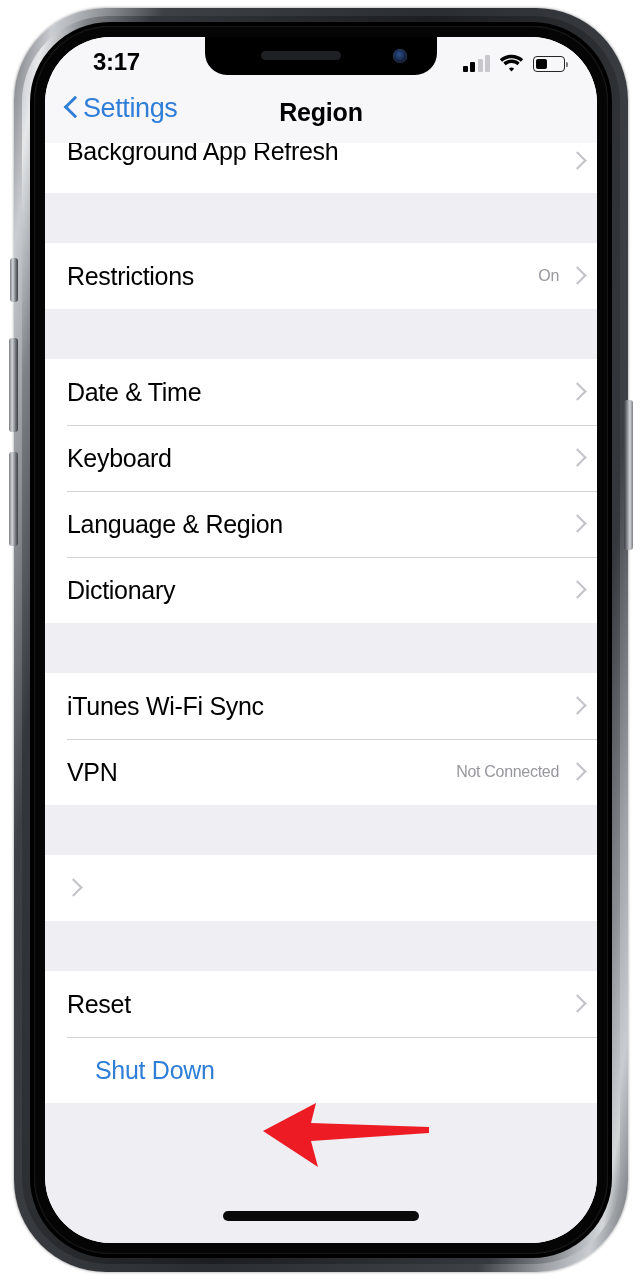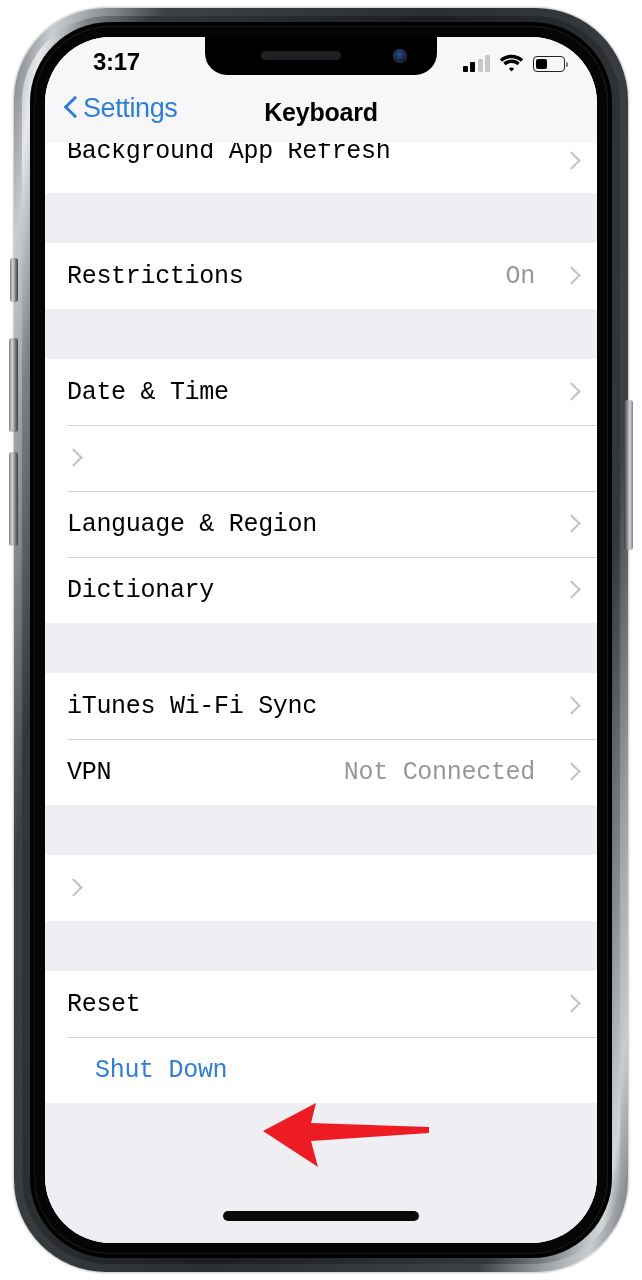--- a/index.html
+++ b/index.html
@@ -241,45 +241,44 @@
   .group { background: #ffffff; }
   .gap { height: 50px; background: #eeeef3; }
 
   .row {
     position: relative;
     height: 66px;
     display: flex;
     align-items: center;
     background: #ffffff;
     padding-left: 22px;
-    padding-right: 18px;
+    padding-right: 12px;
     box-sizing: border-box;
     cursor: pointer;
-    font-family: Liberation Mono, monospace;
   }
   .row + .row::before {
     content: "";
     position: absolute;
     left: 22px; right: 0; top: 0;
     height: 1px;
     background: #d3d3d8;
   }
   .row-label {
     font-size: 25px;
     color: #000000;
     letter-spacing: -0.3px;
     flex: 1;
     white-space: nowrap;
   }
   .row-label.blue { color: #2f7ed8; margin-left: 28px; }
   .row-value {
-    font-size: 25px;
+    font-size: 16px;
     color: #97979d;
     letter-spacing: -0.3px;
-    margin-right: 30px;
+    margin-right: 12px;
     white-space: nowrap;
   }
   .row-chevron {
     width: 14px; height: 24px;
     position: relative;
     flex: 0 0 auto;
   }
   .row-chevron::before {
     content: "";
     position: absolute;
@@ -362,21 +361,21 @@
           <div class="cap"></div>
         </div>
       </div>
     </div>
 
     <div class="navbar">
       <div class="nav-back">
         <span class="chev"></span>
         <span class="nav-back-label">Settings</span>
       </div>
-      <div class="nav-title">Keyboard</div>
+      <div class="nav-title">Region</div>
     </div>
 
     <div class="content" id="settings-list">
         <div class="group">
           <div class="row partial">
             <div class="row-label">Background App Refresh</div>
             <div class="row-chevron"></div>
           </div>
         </div>
         <div class="gap"></div>
@@ -387,20 +386,21 @@
             <div class="row-chevron"></div>
           </div>
         </div>
         <div class="gap"></div>
         <div class="group">
           <div class="row">
             <div class="row-label">Date &amp; Time</div>
             <div class="row-chevron"></div>
           </div>
           <div class="row">
+            <div class="row-label">Keyboard</div>
             <div class="row-chevron"></div>
           </div>
           <div class="row">
             <div class="row-label">Language &amp; Region</div>
             <div class="row-chevron"></div>
           </div>
           <div class="row">
             <div class="row-label">Dictionary</div>
             <div class="row-chevron"></div>
           </div>

